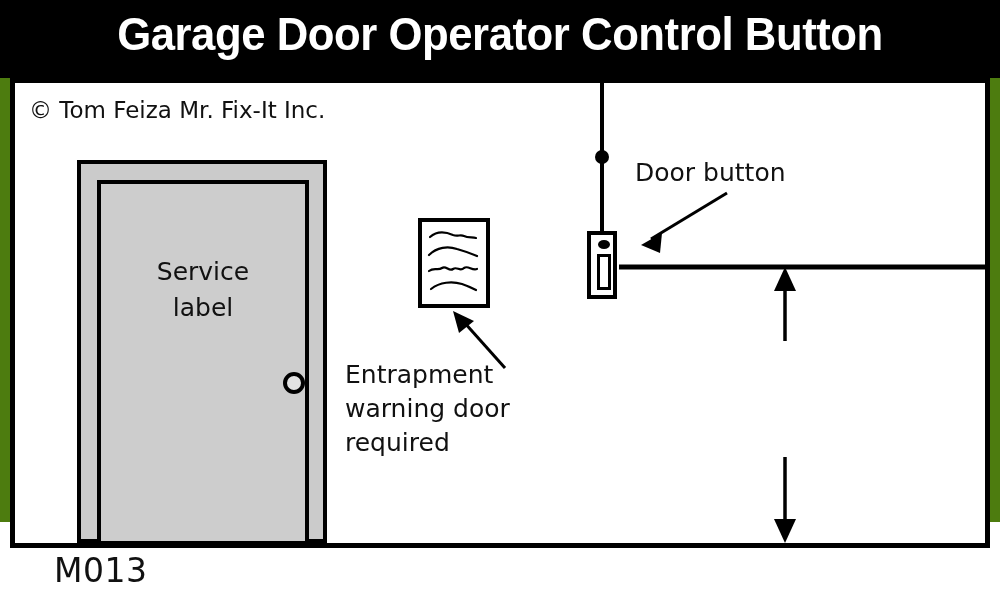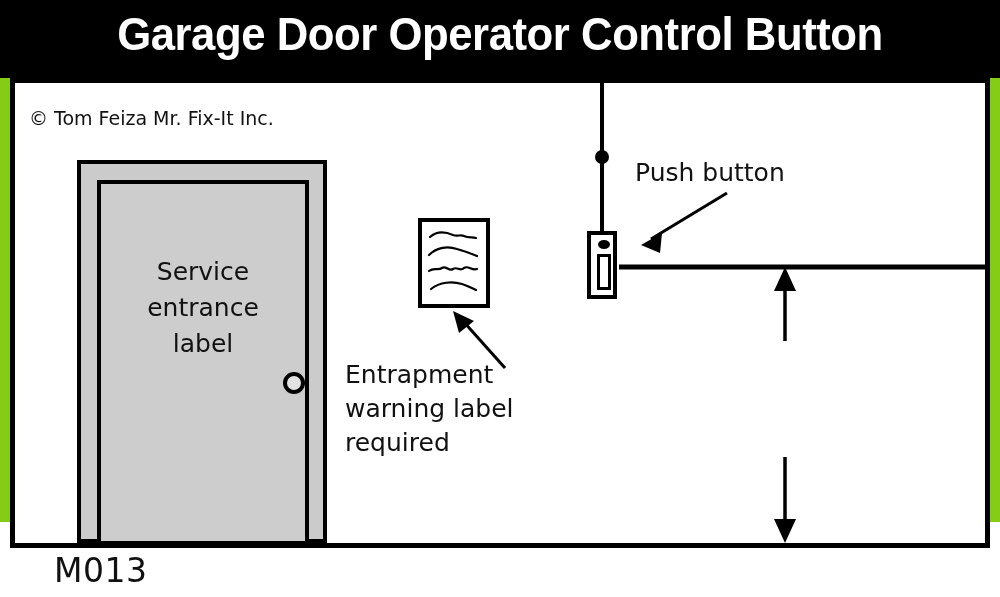--- a/index.html
+++ b/index.html
@@ -10,21 +10,21 @@
   body {
     width: 1000px;
     height: 597px;
     overflow: hidden;
     font-family: "DejaVu Sans", sans-serif;
   }
   #page {
     position: relative;
     width: 1000px;
     height: 522px;
-    background: #84cc16;
+    background: #4d7c0f;
   }
   
   #header-band {
     position: absolute;
     left: 0; top: 0;
     width: 1000px;
     height: 78px;
     background: #000000;
   }
   #page-title {
@@ -57,23 +57,23 @@
     left: 0; top: 0;
     width: 970px;
     height: 460px;
     background: #ffffff;
     overflow: hidden;
   }
   
   #copyright {
     position: absolute;
     left: 14px;
-    top: 24px;
-    font-family: "DejaVu Sans", sans-serif;
-    font-size: 19px;
+    top: 14px;
+    font-family: "DejaVu Sans", sans-serif;
+    font-size: 23px;
     color: #111111;
     white-space: nowrap;
   }
   
   #door-outer {
     position: absolute;
     left: 62px;
     top: 77px;
     width: 250px;
     height: 383px;
@@ -219,48 +219,47 @@
 
   <div id="frame">
     <div id="frame-inner">
 
       <div id="copyright">© Tom Feiza Mr. Fix-It Inc.</div>
 
       <div id="door-outer">
         <div id="door-inner">
           <div id="door-label">
             <div>Service</div>
-            <div>entrance</div>
             <div>label</div>
           </div>
           <div id="door-knob"></div>
         </div>
       </div>
 
       <div id="warning-label">
         <svg width="64" height="82" viewBox="0 0 64 82">
           <path d="M8 15 C16 8, 24 10, 31 13 C36 15, 38 12, 42 14 C46 16, 50 15, 54 16" fill="none" stroke="#000" stroke-width="2.2" stroke-linecap="round"></path>
           <path d="M7 33 C15 25, 26 24, 35 27 C42 29, 48 31, 55 34" fill="none" stroke="#000" stroke-width="2.2" stroke-linecap="round"></path>
           <path d="M7 49 C12 45, 16 49, 20 46 C24 43, 27 50, 31 47 C35 44, 38 50, 42 46 C46 43, 50 49, 55 47" fill="none" stroke="#000" stroke-width="2.2" stroke-linecap="round"></path>
           <path d="M9 67 C18 60, 30 59, 40 62 C46 64, 50 66, 54 68" fill="none" stroke="#000" stroke-width="2.2" stroke-linecap="round"></path>
         </svg>
       </div>
 
       <div id="warning-text">
         <div>Entrapment</div>
-        <div>warning label</div>
+        <div>warning door</div>
         <div>required</div>
       </div>
 
       <div id="push-button-box">
         <div id="push-button-dot"></div>
         <div id="push-button-rect"></div>
       </div>
 
-      <div id="pushbutton-text">Push button</div>
+      <div id="pushbutton-text">Door button</div>
 
       <div id="dimension-text">
         <div>5 foot</div>
         <div>minimum</div>
         <div>required</div>
       </div>
 
       <svg id="vectors" viewBox="0 0 970 460">
 
         <line x1="587" y1="0" x2="587" y2="150" stroke="#000" stroke-width="4"></line>

